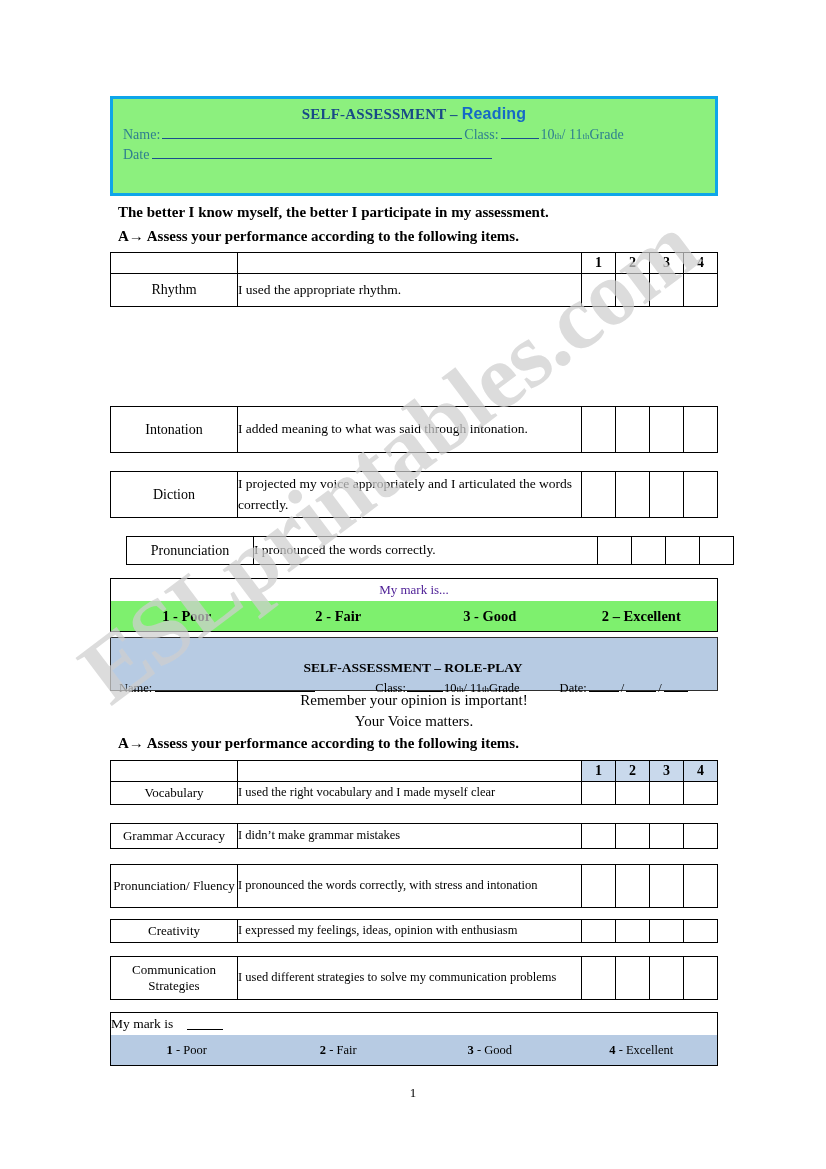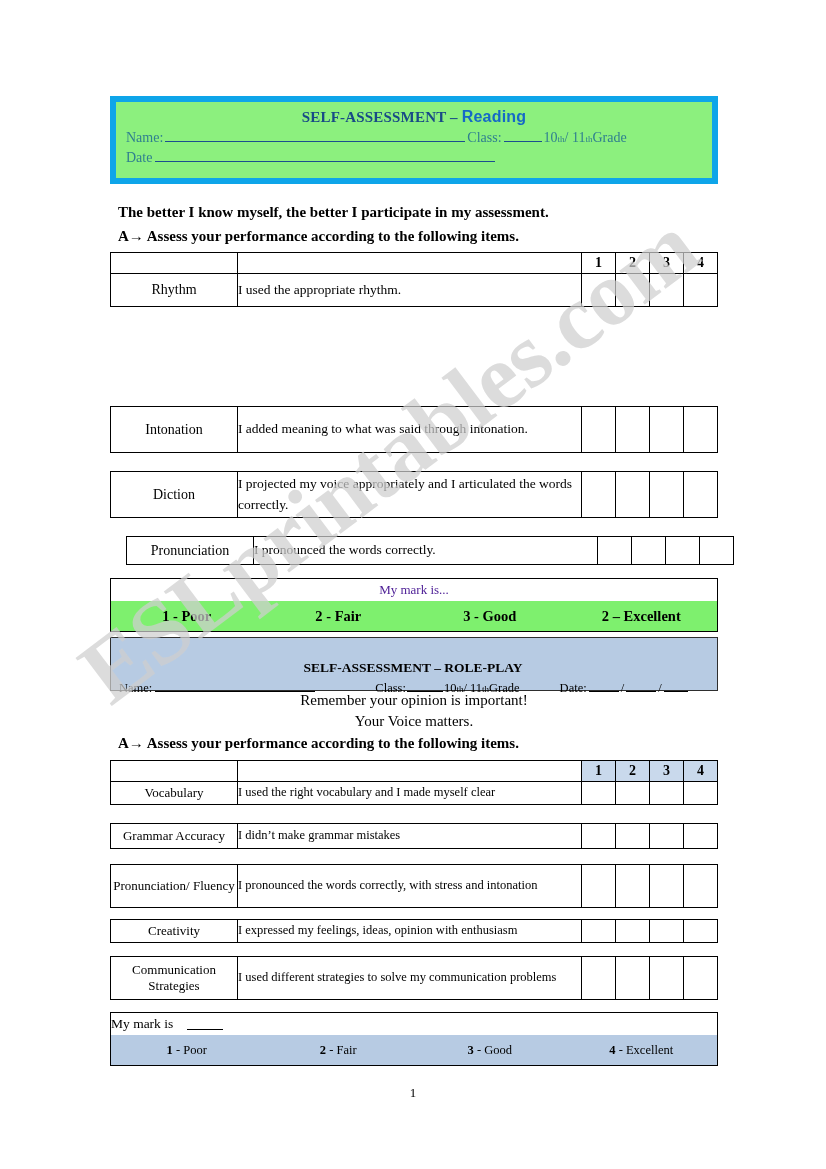--- a/index.html
+++ b/index.html
@@ -54,23 +54,23 @@
   .sheet {
     position: absolute;
     left: 110px;
     width: 608px;
   }
 
   
   .green-header {
     top: 96px;
     background: #8cf07e;
-    border: 6px solid #0ea5e9;
+    border: 3px solid #0ea5e9;
     box-sizing: border-box;
-    height: 88px;
+    height: 100px;
     padding: 6px 10px 0 10px;
     color: #1b4f8f;
   }
   .gh-title {
     text-align: center;
     font-size: 15px;
     font-weight: 700;
     font-family: "Liberation Serif", serif;
     letter-spacing: .2px;
     color: #184a86;

